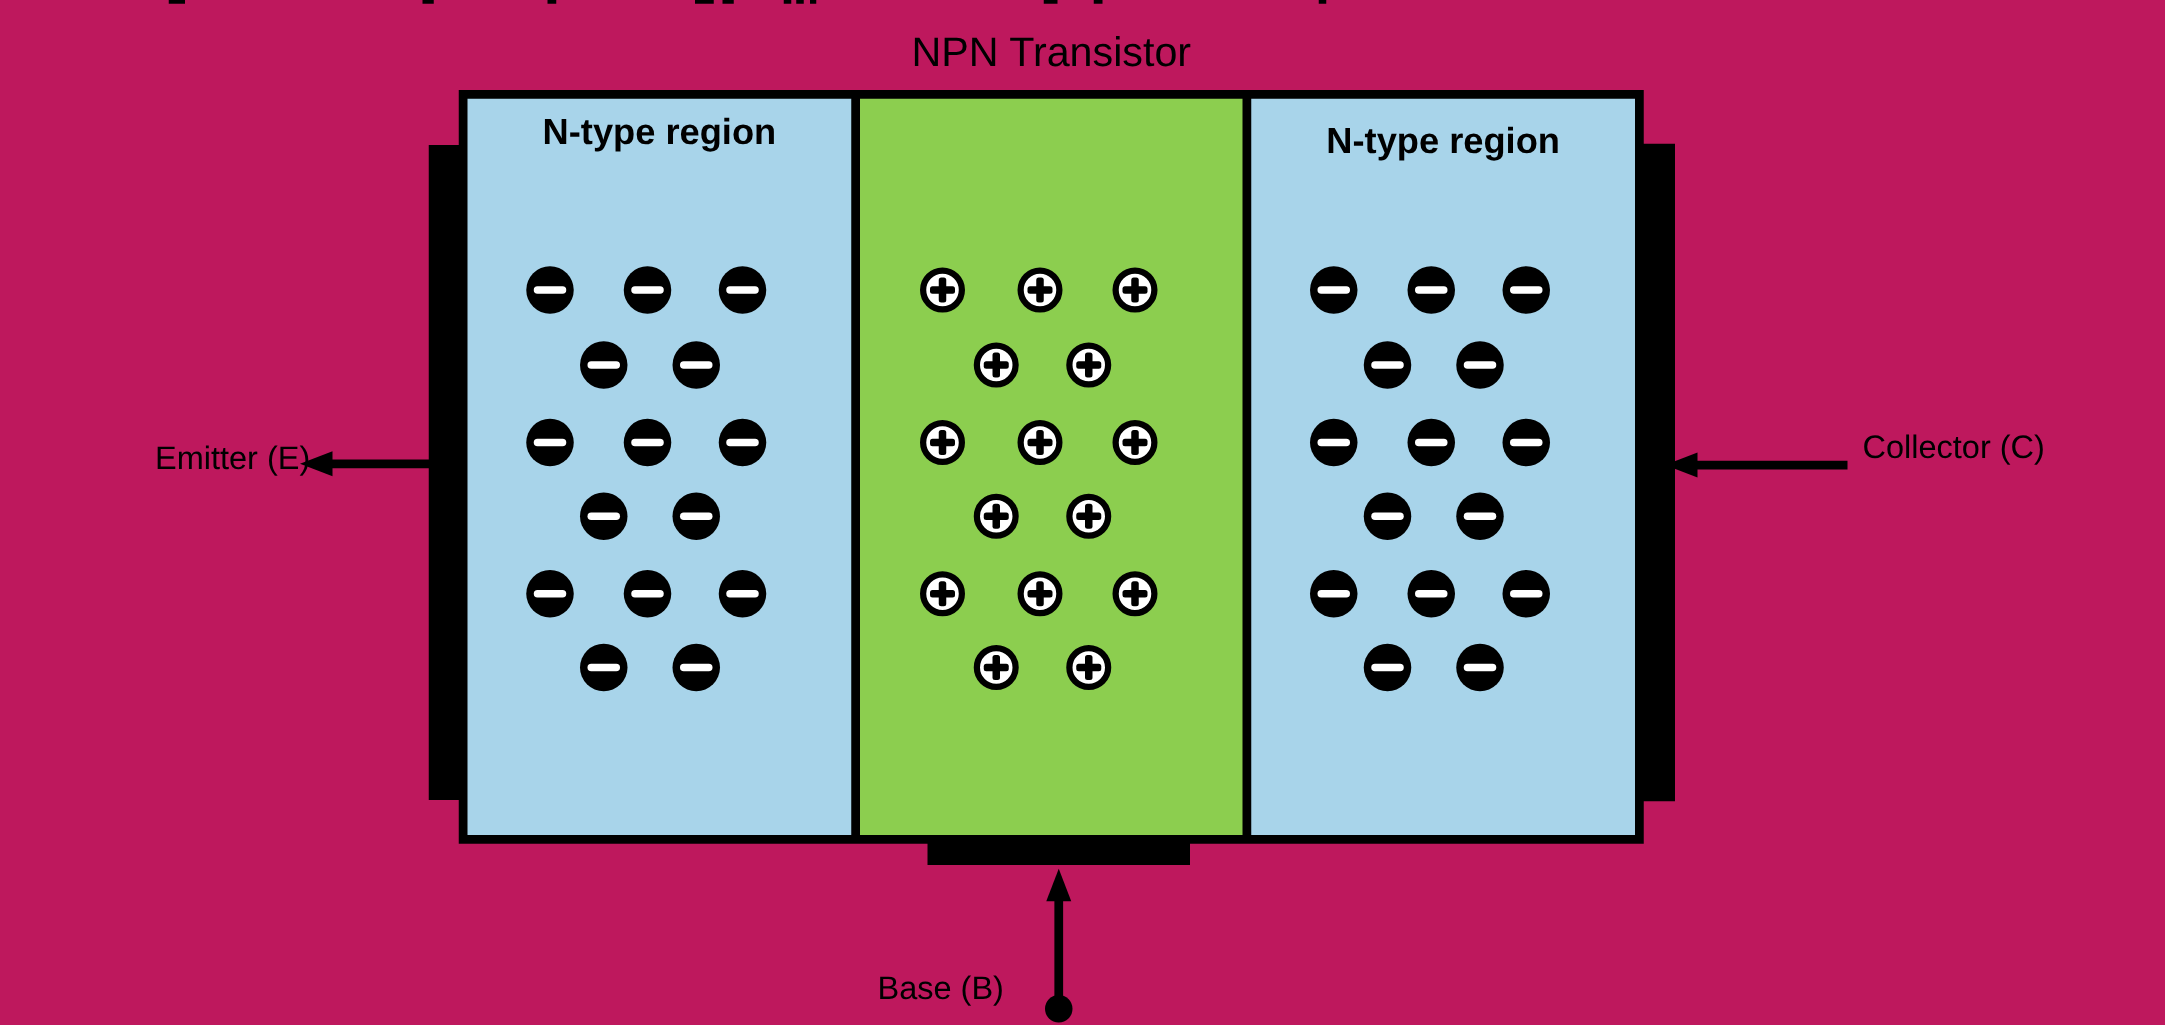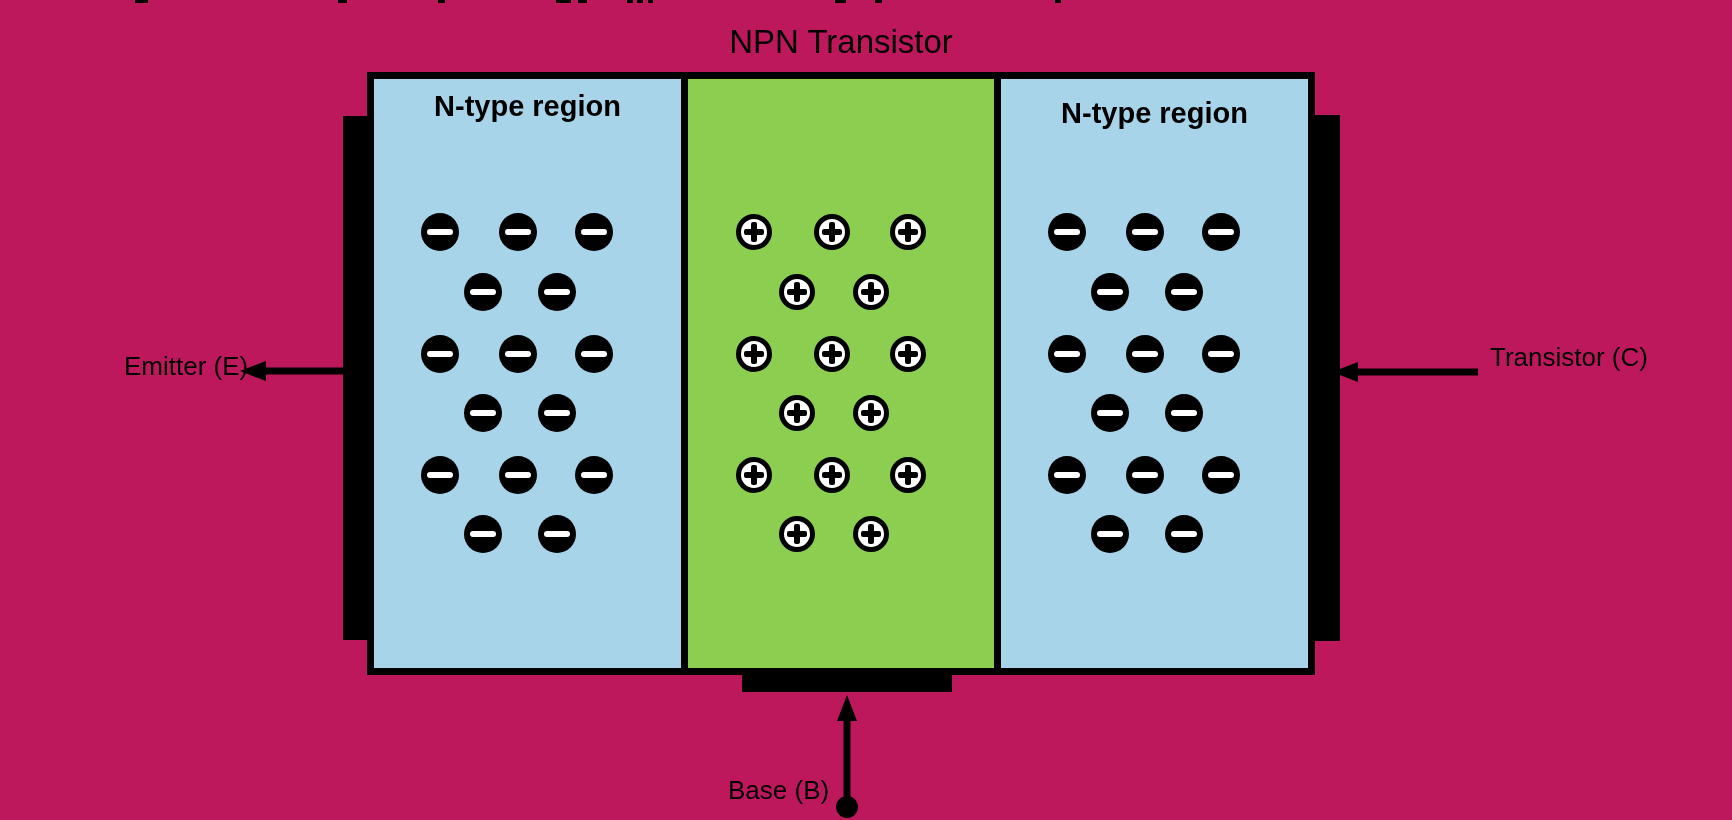--- a/index.html
+++ b/index.html
@@ -40,21 +40,21 @@
   }
   .carrier.plus{width:36px;height:36px;background:#fff;border:5px solid #000;box-sizing:border-box;}
   .carrier.plus .h{position:absolute;left:3px;top:10px;width:20px;height:6px;background:#000;border-radius:2px;}
   .carrier.plus .v{position:absolute;left:10px;top:3px;width:6px;height:20px;background:#000;border-radius:2px;}
   
   #arrow-layer{position:absolute;left:0;top:0;width:1732px;height:820px;pointer-events:none;}
   
   .terminal-label{position:absolute;font-size:26px;line-height:28px;font-weight:400;white-space:nowrap;}
   #emitter-label{left:80px;top:352px;margin-left:44px;}
   #collector-label{left:1490px;top:343px;}
-  #base-label{left:728px;top:776px;text-align:right;}
+  #base-label{left:702px;top:776px;text-align:right;}
 </style>
 </head>
 <body>
 
 <div id="canvas" style="--n-color: #A8D4EA; --p-color: #8CCE4F;">
 
   <div id="clipped-text-remnant">
       <div class="clip-mark" style="left: 135px; width: 13px;"></div>
       <div class="clip-mark" style="left: 338px; width: 9px;"></div>
       <div class="clip-mark" style="left: 438px; width: 7px;"></div>
@@ -245,16 +245,16 @@
       <polygon points="1332,372 1358,362 1358,382" fill="#000"></polygon>
     </g>
     <g>
       <circle cx="847" cy="807" r="11" fill="#000"></circle>
       <line x1="847" y1="807" x2="847" y2="719" stroke="#000" stroke-width="7"></line>
       <polygon points="847,695 837,721 857,721" fill="#000"></polygon>
     </g>
   </svg>
 
   <div class="terminal-label" id="emitter-label">Emitter (E)</div>
-  <div class="terminal-label" id="collector-label">Transistor (C)</div>
+  <div class="terminal-label" id="collector-label">Collector (C)</div>
   <div class="terminal-label" id="base-label">Base (B)</div>
 
 </div>
 
 </body></html>

